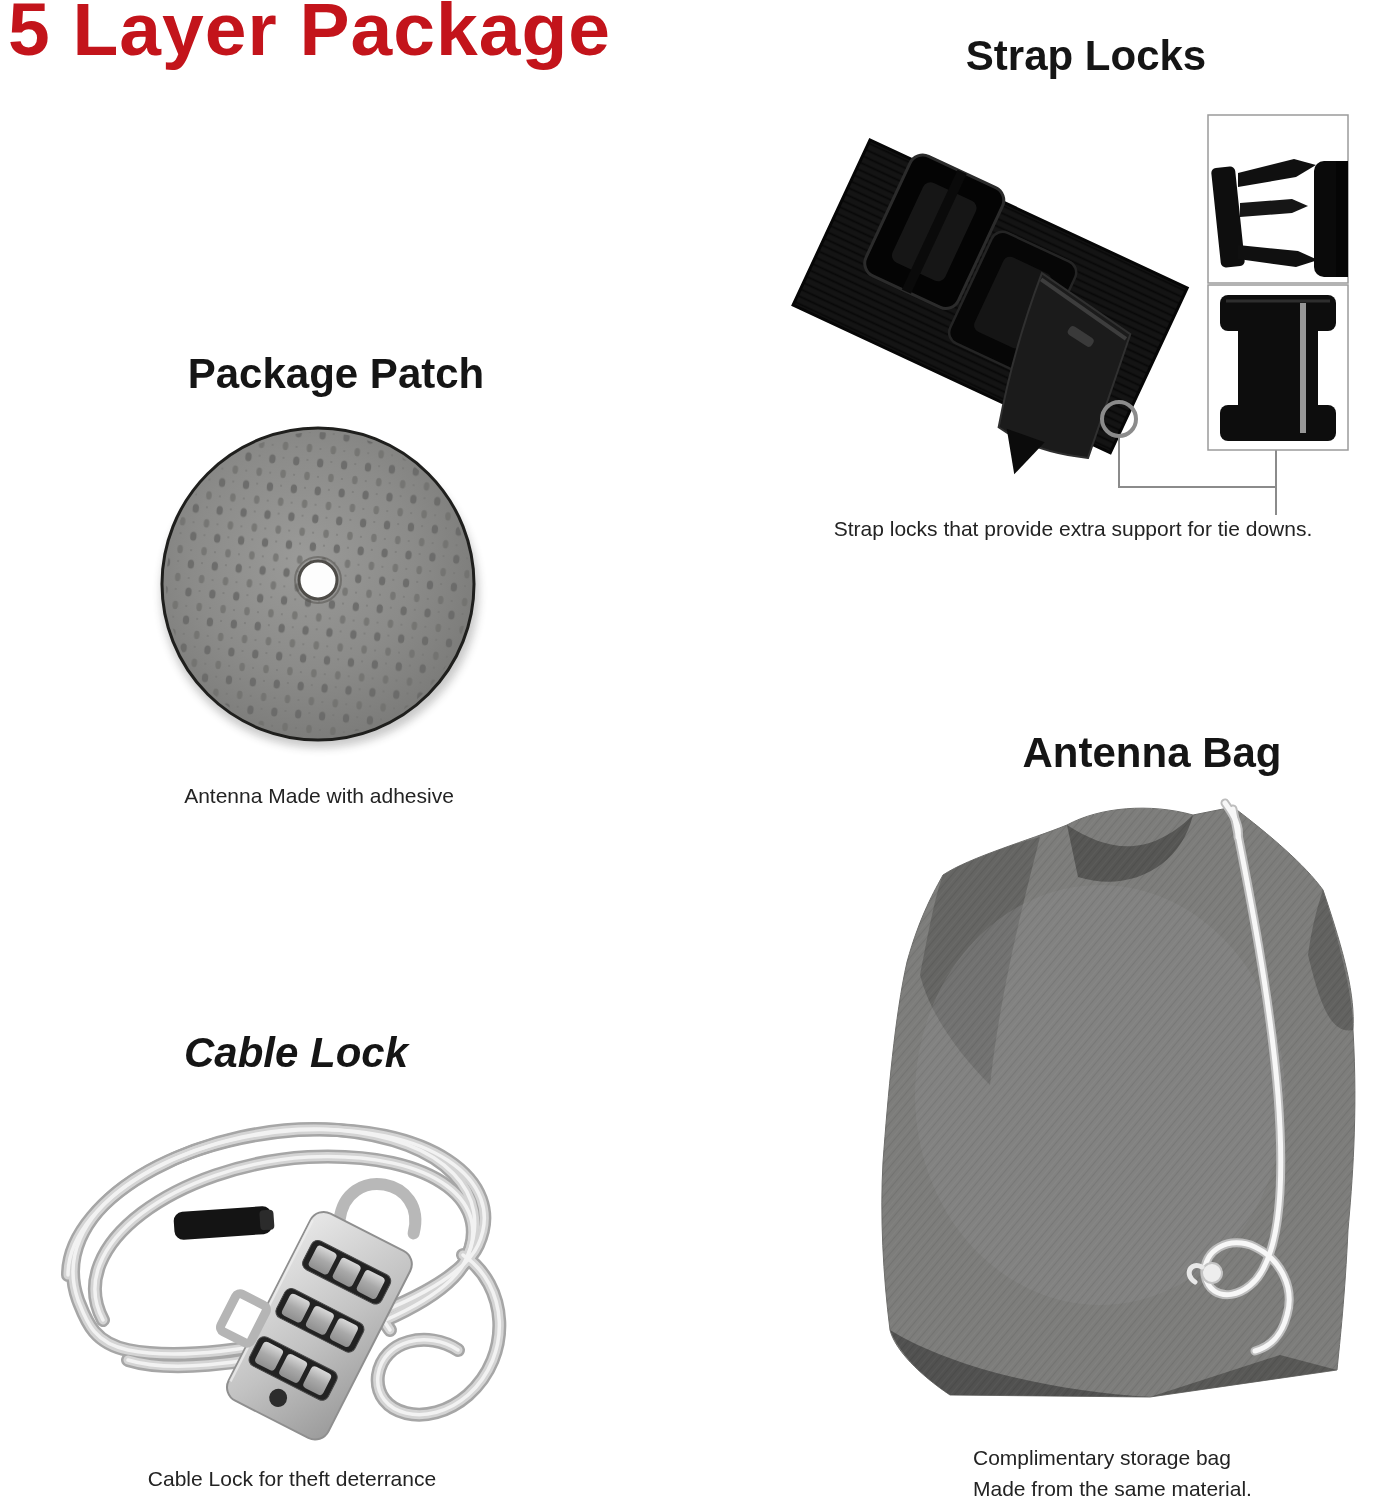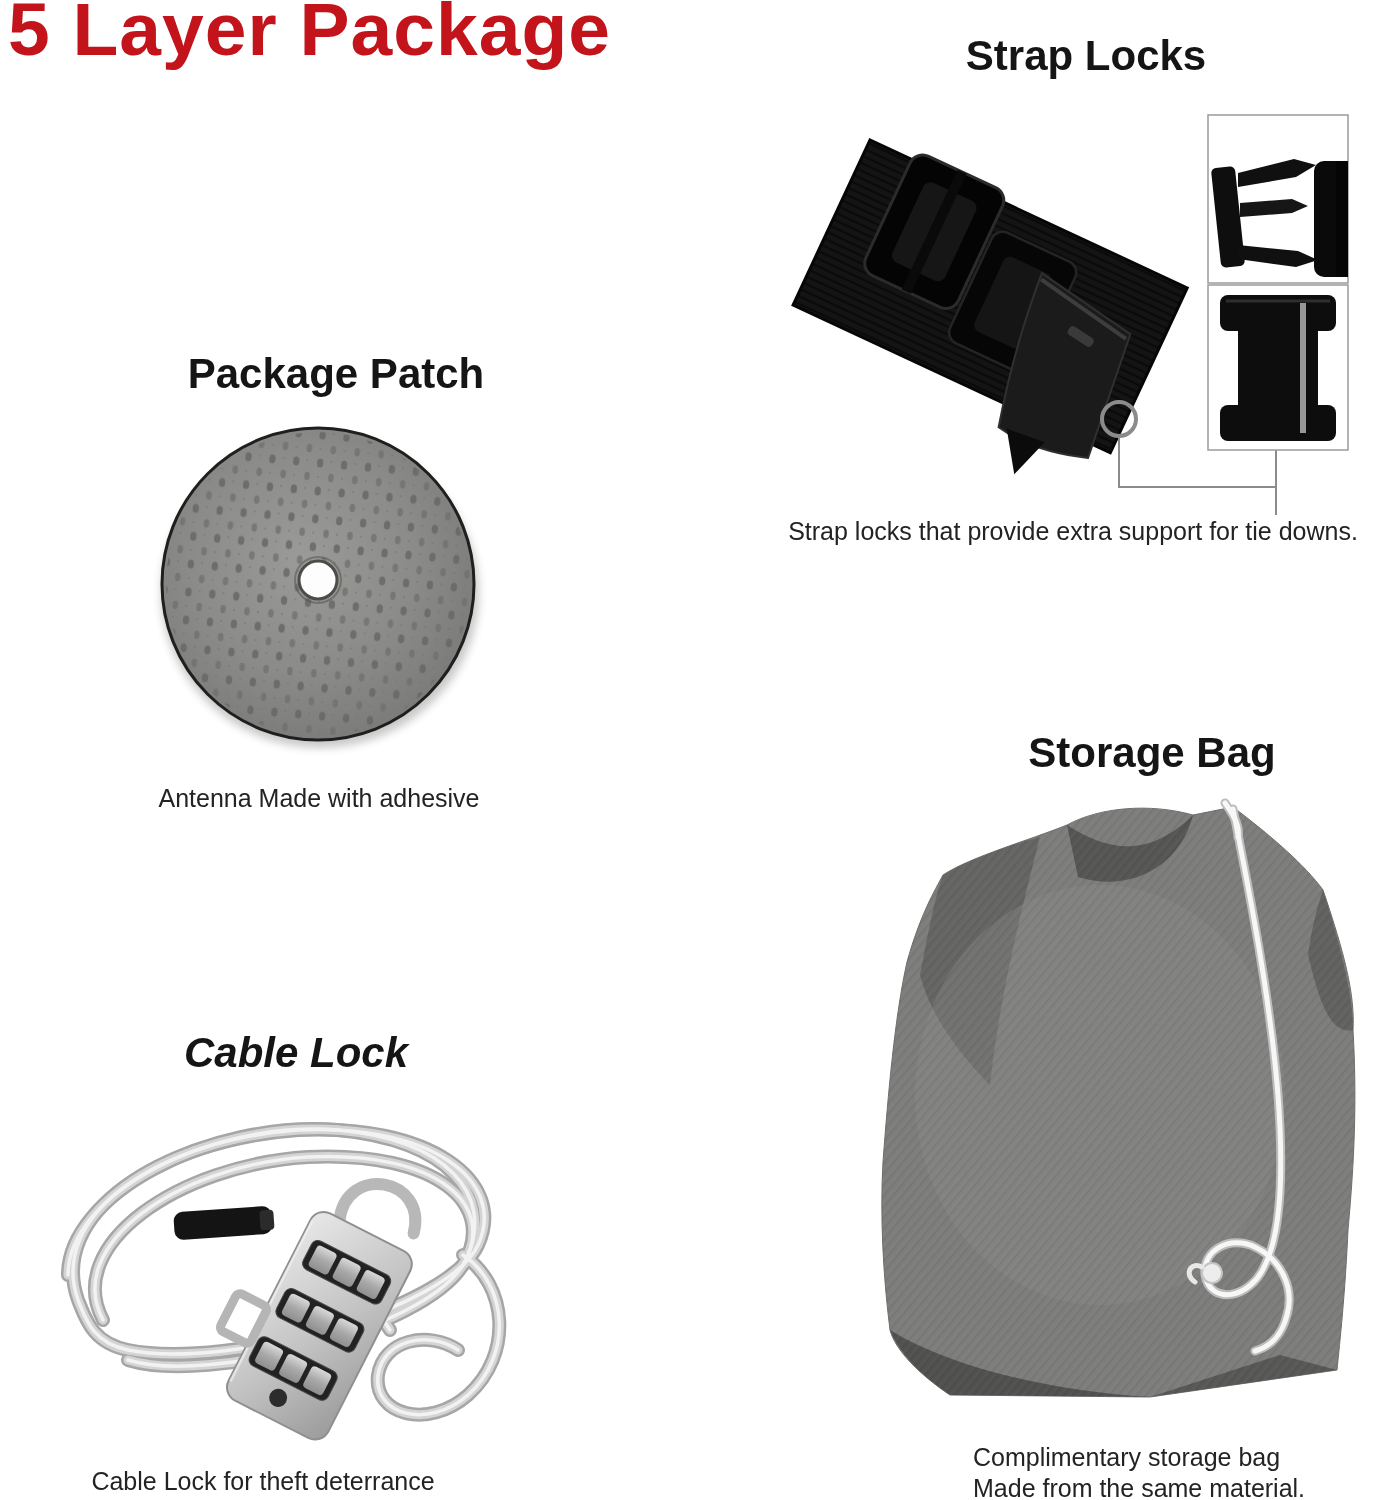--- a/index.html
+++ b/index.html
@@ -10,28 +10,28 @@
   .title{
     position:absolute;left:8px;top:-14px;margin:0;
     font-size:75px;font-weight:bold;letter-spacing:1px;color:#c3141b;white-space:nowrap;
   }
   .h{
     position:absolute;margin:16px;transform:translateX(-50%);
     font-size:42px;font-weight:bold;color:#151515;white-space:nowrap;
   }
   .cap{
     position:absolute;margin:0;transform:translateX(-50%);
-    font-size:25px;color:#232323;white-space:nowrap;
+    font-size:21px;color:#232323;white-space:nowrap;
   }
   .h-strap{left:1070px;top:16px;}
   .cap-strap{left:1073px;top:517px;}
   .h-ant{left:320px;top:334px;}
   .cap-ant{left:319px;top:784px;}
   .h-cab{left:280px;top:1013px;font-style:italic;}
-  .cap-cab{left:263px;top:1467px;}
+  .cap-cab{left:292px;top:1467px;}
   .h-sto{left:1136px;top:713px;}
   .cap-sto{left:973px;top:1442px;transform:none;text-align:left;line-height:31px;}
   .art{position:absolute;display:block;}
   .art-strap{left:770px;top:95px;}
   .art-ant{left:150px;top:412px;}
   .art-cab{left:8px;top:1085px;}
   .art-sto{left:850px;top:795px;}
 </style>
 </head>
 <body>
@@ -198,21 +198,21 @@
           <rect x="16" y="-12" width="22" height="24" rx="4" fill="url(#knurl)"></rect>
         </g>
       </g>
       <rect x="-88" y="92" width="34" height="42" rx="5" fill="none" stroke="#b5b5b5" stroke-width="9"></rect>
       <circle cx="-4" cy="168" r="9" fill="#2c2c2c"></circle>
     </g>
   </svg>
 
   <p class="cap cap-cab">Cable Lock for theft deterrance</p>
 
-  <h2 class="h h-sto">Storage Bag</h2>
+  <h2 class="h h-sto">Antenna Bag</h2>
 
   <svg class="art art-sto" width="544" height="650" viewBox="0 0 544 650" aria-hidden="true">
     <defs>
       <path id="bagshape" d="M 217,30 C 250,12 300,8 343,20 L 383,12 C 420,40 455,70 473,95 C 495,160 505,200 503,235 C 508,320 502,390 498,435 C 495,500 490,545 487,575 L 300,602 L 100,600 C 70,580 45,555 40,535 C 33,480 30,420 33,367 C 38,300 45,220 57,167 C 70,120 85,95 93,80 C 120,62 180,45 217,30 Z"></path>
       <clipPath id="bagclip">
           <use href="#bagshape"></use>
         </clipPath>
       <pattern id="bagtex" width="7" height="7" patternUnits="userSpaceOnUse" patternTransform="rotate(40)">
         <line x1="0" y1="0" x2="0" y2="7" stroke="#ffffff" stroke-width="1" opacity="0.07"></line>
         <line x1="3.5" y1="0" x2="3.5" y2="7" stroke="#000000" stroke-width="1" opacity="0.08"></line>

